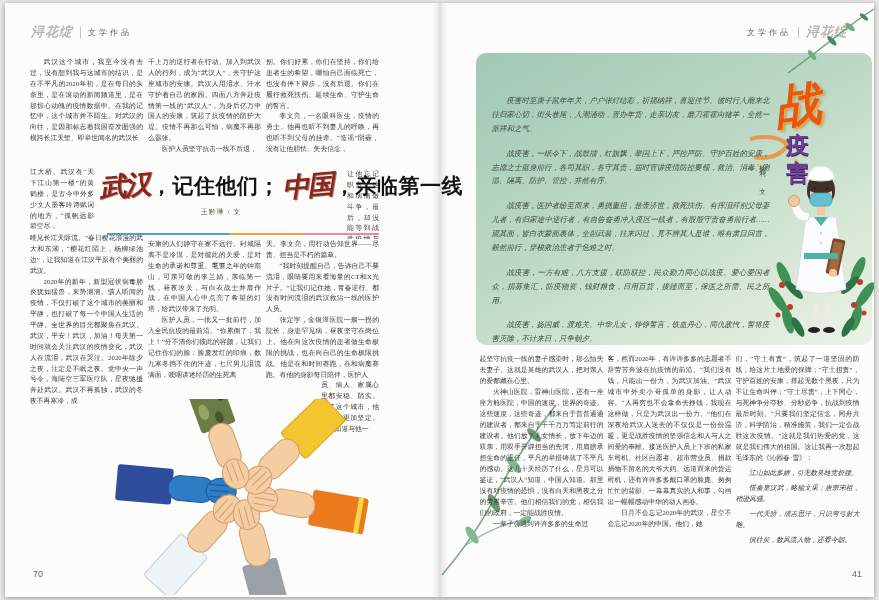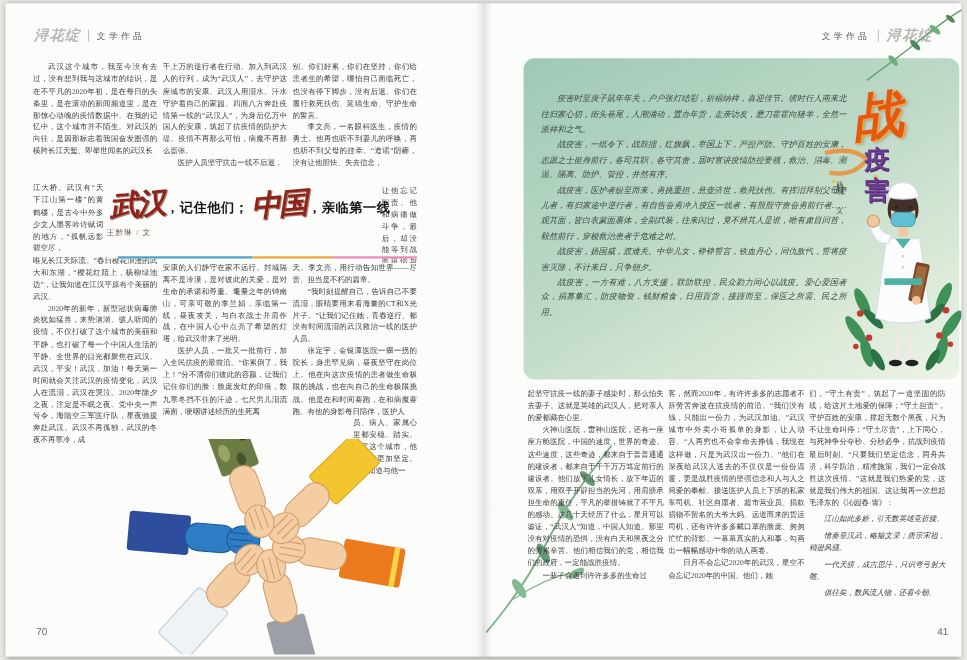--- a/index.html
+++ b/index.html
@@ -49,38 +49,38 @@
   .c3-strip { width:32px; margin-left:81px; height:70px; overflow:hidden; }
   .c3-narrow { width:58px; margin-left:55px; }
 
   
   .title-block { position:absolute; left:92px; top:162px; width:248px; height:70px;
                  background:#fcfcfb; z-index:3; }
   .title-line { white-space:nowrap; margin-top:1px; }
   .callig { display:inline-block; font-size:27px; font-weight:bold; font-style:italic;
             color:#8e2318; transform:rotate(-5deg) translateY(2px);
             text-shadow:1px 1px 0 rgba(104,18,8,.55); letter-spacing:-2px; margin:0 2px; }
-  .tbold { font-size:12px; font-weight:bold; color:#131313; letter-spacing:.5px; }
-  .byline { font-size:7px; color:#6f564e; margin-top:5px; letter-spacing:1px; }
+  .tbold { font-size:21px; font-weight:bold; color:#131313; letter-spacing:.5px; }
+  .byline { text-align:center; font-size:7px; color:#6f564e; margin-top:5px; letter-spacing:1px; }
   .tricolor { position:absolute; left:10px; right:-34px; bottom:0; height:2.5px;
     background:linear-gradient(to right,#4aa0cf 0%,#4aa0cf 45%,#eda53f 45%,#eda53f 72%,#ef86b3 72%,#ef86b3 100%); }
 
   .fists { position:absolute; left:103px; top:396px; width:268px; height:196px; z-index:2; }
 
   .pageno { position:absolute; bottom:18px; font-size:9px; color:#666;
             font-family:"Liberation Sans",sans-serif; }
   .pn-l { left:28px; } .pn-r { right:12px; }
 
   
   .greenbox { position:absolute; left:36px; top:50px; width:396px; height:292px;
     border-radius:10px; z-index:0;
     background:linear-gradient(150deg,#9fc9b5 0%,#bcd9c6 45%,#dcead9 80%,#ecf3e8 100%); }
   .gtext { position:absolute; left:52px; top:80px; width:278px; z-index:2; }
   .gp { font-size:7.5px; line-height:1.85; color:#3c4a40; text-align:justify;
-        text-indent:2em; font-style:italic; }
+        text-indent:2em; font-style:italic;margin-top:11px; }
   .gtitle { position:absolute; left:334px; top:80px; width:48px; text-align:center;
             line-height:1; z-index:2; }
   .zhan { font-size:46px; font-weight:bold; font-style:italic; color:#e4590f; display:block;
           transform:rotate(-8deg);
           text-shadow:1px 1px 0 #f6a83c, 2px 2px 3px rgba(150,60,0,.4); }
   .yihai { font-size:23px; font-weight:bold; color:#6d3d92; display:block; margin-top:5px;
            text-shadow:.5px .5px 0 #4a2266; }
   .gbyline { position:absolute; left:318px; top:156px; writing-mode:vertical-rl;
              font-size:6.5px; color:#44503f; letter-spacing:3px; z-index:2; }
   .ribbon { position:absolute; left:306px; top:128px; width:58px; height:40px; z-index:1; }
@@ -221,22 +221,22 @@
       <ellipse cx="58" cy="108" rx="4" ry="10" transform="rotate(-30 58 108)" fill="#4c8a5c"></ellipse>
       <ellipse cx="78" cy="70" rx="4" ry="10" transform="rotate(-40 78 70)" fill="#6fae7e"></ellipse>
       <ellipse cx="98" cy="40" rx="3.5" ry="9" transform="rotate(-45 98 40)" fill="#4c8a5c"></ellipse>
       <ellipse cx="88" cy="126" rx="3.5" ry="8" transform="rotate(60 88 126)" fill="#6fae7e"></ellipse>
     </svg>
 
     <div class="gtext">
       <p class="gp">疫害时至庚子鼠年年关，户户张灯结彩，祈福纳祥，喜迎佳节。彼时行人南来北往归家心切，街头巷尾，人潮涌动，置办年货，走亲访友，磨刀霍霍向猪羊，全然一派祥和之气。</p>
       <p class="gp">战疫害，一纸令下，战鼓擂，红旗飘，举国上下，严控严防。守护百姓的安康，志愿之士挺身前行，各司其职，各守其责，届时宣讲疫情防控要领，救治、消毒、测温、隔离、防护、管控，井然有序。</p>
       <p class="gp">战疫害，医护者纷至而来，勇挑重担，悬壶济世，救死扶伤。有挥泪拜别父母妻儿者，有归家途中逆行者，有自告奋勇冲入疫区一线者，有殷殷守责奋勇前行者……观其面，皆白衣蒙面裹体，全副武装，往来闪过，竟不辨其人是谁，唯有肃目回首，毅然前行，穿梭救治患者于危难之时。</p>
+      <p class="gp">战疫害，一方有难，八方支援，联防联控，民众勠力同心以战疫。爱心爱国者众，捐募集汇，防疫物资，钱财粮食，日用百货，接踵而至，保医之所需、民之所用。</p>
       <p class="gp">战疫害，扬国威，渡难关。中华儿女，铮铮誓言，铁血丹心，同仇敌忾，誓将疫害灭除，不计来日，只争朝夕。</p>
-      <p class="gp">战疫害，一方有难，八方支援，联防联控，民众勠力同心以战疫。爱心爱国者众，捐募集汇，防疫物资，钱财粮食，日用百货，接踵而至，保医之所需、民之所用。</p>
     </div>
 
     <svg class="ribbon" viewBox="0 0 58 40">
       <path d="M4 8 Q30 2 42 14 Q30 30 8 26" fill="none" stroke="#ef8a2a" stroke-width="4" opacity=".8"></path>
       <circle cx="50" cy="30" r="2" fill="#f2c12d"></circle>
       <circle cx="12" cy="34" r="1.5" fill="#f2c12d"></circle>
     </svg>
     <div class="gtitle">
       <span class="zhan">战</span>
       <span class="yihai">疫</span>

